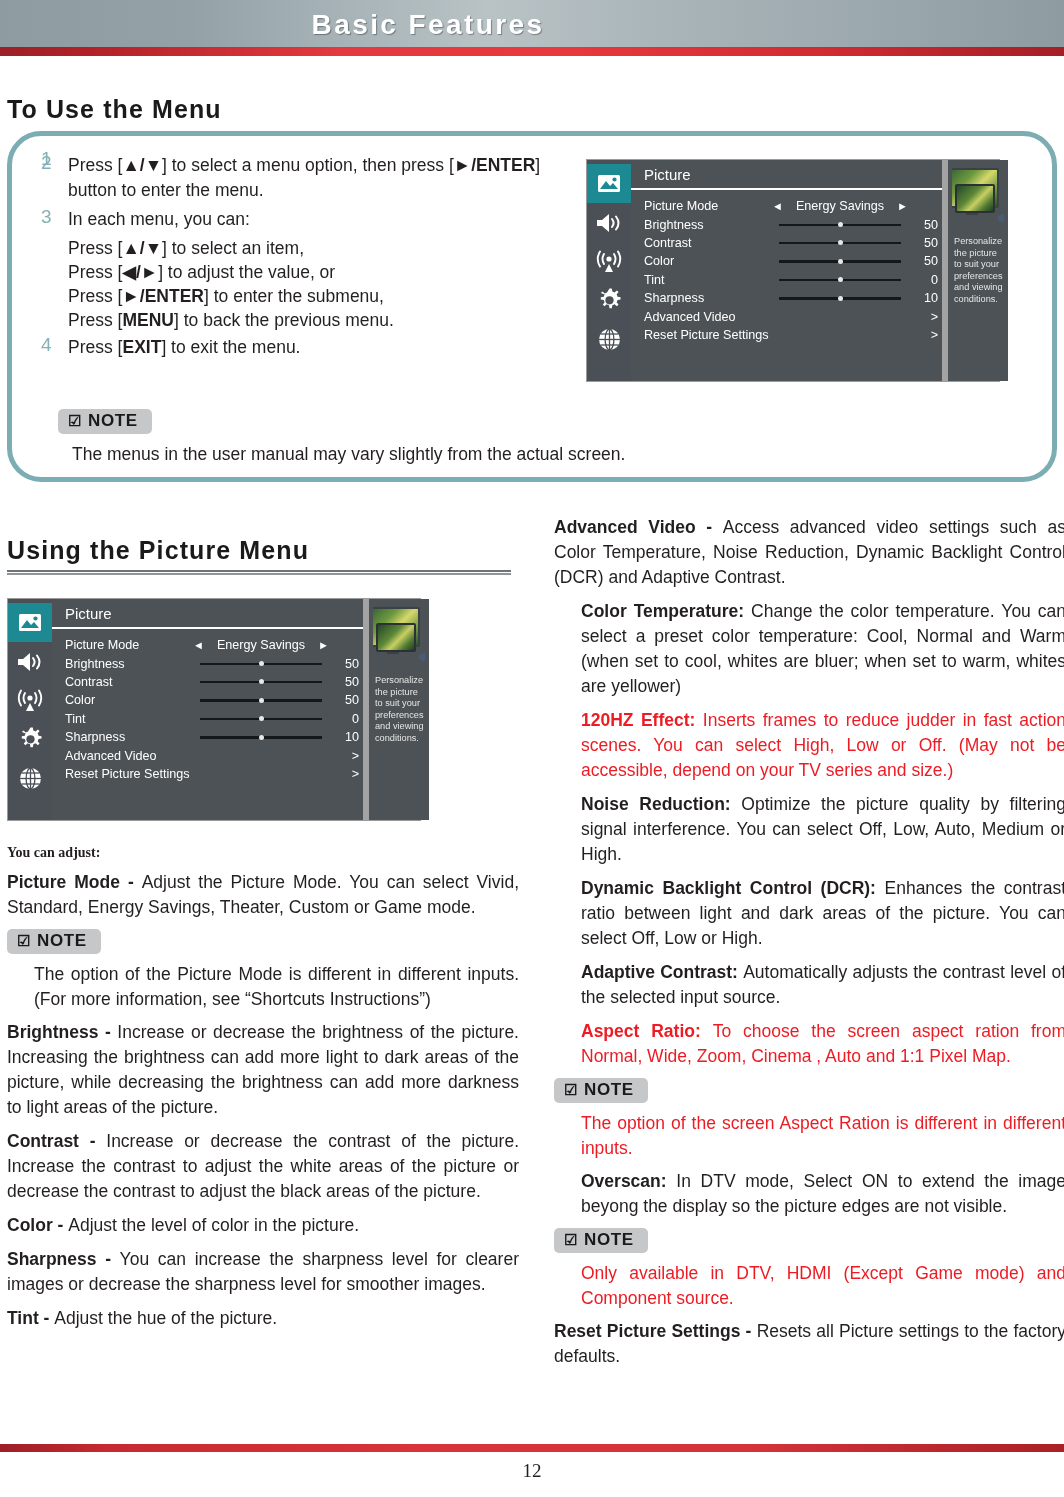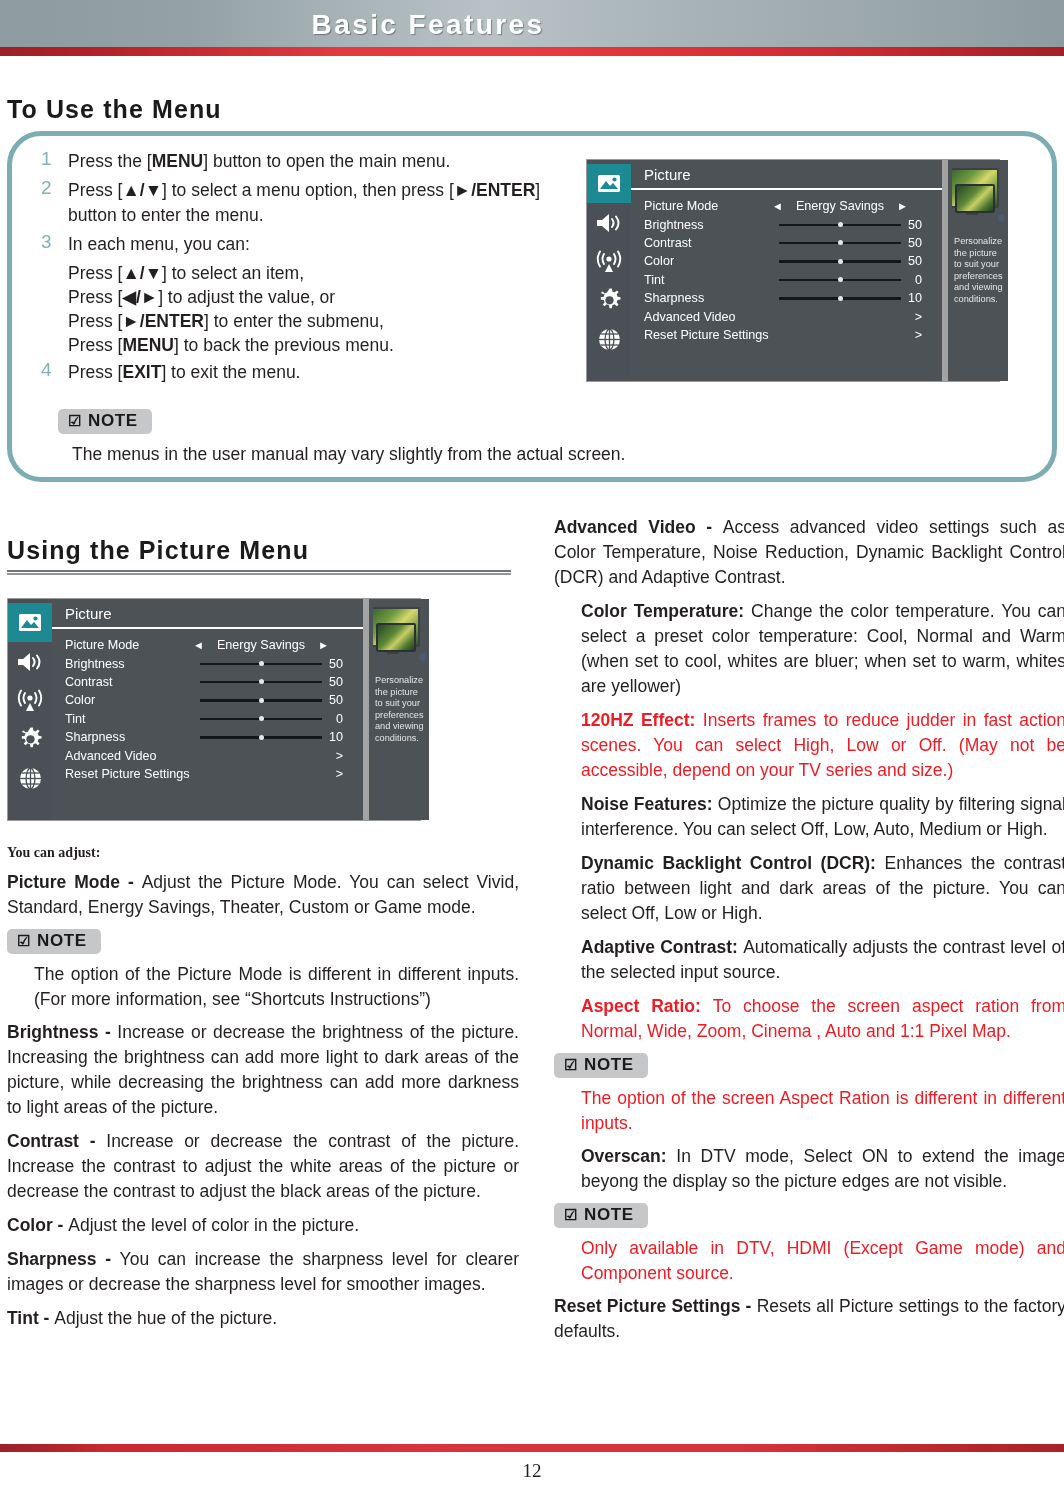--- a/index.html
+++ b/index.html
@@ -134,21 +134,21 @@
     height: 18.4px;
     padding-left: 13px;
     font-size: 12.6px;
   }
   .osd-row .lbl { width: 128px; white-space: nowrap; }
   .osd-row .ctrl {
     flex: 1; display: flex; align-items: center; justify-content: center;
     position: relative; height: 100%;
   }
   .osd-row .val {
-    width: 34px; text-align: right; padding-right: 20px; font-size: 12.6px;
+    width: 34px; text-align: right; padding-right: 4px; font-size: 12.6px;
   }
   .arrow-l, .arrow-r { font-size: 11px; line-height: 1; }
   .mode-name { font-size: 12.6px; padding: 0 13px; white-space: nowrap; }
   .slider { position: relative; width: 122px; height: 12px; }
   .slider .bar {
     position: absolute; left: 0; top: 5px; width: 122px; height: 2.5px;
     background: #15181a;
   }
   .slider .knob {
     position: absolute; top: 3.5px; width: 5px; height: 5px;
@@ -236,21 +236,20 @@
 </div>
 <div class="header-rule"></div>
 
 <div class="h2" style="left:7px; top:95px;">To Use the Menu</div>
 
 <div class="steps-box"></div>
 
 <div class="steps">
   <div class="step">
     <span class="step-num">1</span>
-    <span class="step-text" id="s1">Press the [<b>MENU</b>] button to open the main menu.</span>
   </div>
   <div class="step">
     <span class="step-num">2</span>
     <span class="step-text" id="s2">Press [<b>▲/▼</b>] to select a menu option, then press [<b>►/</b><b>ENTER</b>] button to enter the menu.</span>
   </div>
   <div class="step">
     <span class="step-num">3</span>
     <span class="step-text" id="s3">In each menu, you can:</span>
   </div>
   <div class="step-sub" id="s3subs">Press [<b>▲/▼</b>] to select an item,<br>Press [<b>◀/►</b>] to adjust the value, or<br>Press [<b>►/ENTER</b>] to enter the submenu,<br>Press [<b>MENU</b>] to back the previous menu.</div>
@@ -545,21 +544,21 @@
   <p id="lc-2"><b>Contrast - </b>Increase or decrease the contrast of the picture. Increase the contrast to adjust the white areas of the picture or decrease the contrast to adjust the black areas of the picture.</p>
   <p id="lc-3"><b>Color - </b>Adjust the level of color in the picture.</p>
   <p id="lc-5"><b>Sharpness - </b>You can increase the sharpness level for clearer images or decrease the sharpness level for smoother images.</p>
   <p id="lc-4"><b>Tint - </b>Adjust the hue of the picture.</p>
 </div>
 
 <div class="col" style="left:554px; top:515px;">
   <p id="rc-adv"><b>Advanced Video - </b>Access advanced video settings such as Color Temperature, Noise Reduction, Dynamic Backlight Control (DCR) and Adaptive Contrast.</p>
   <p class="indent" id="rc-0"><b>Color Temperature: </b>Change the color temperature. You can select a preset color temperature: Cool, Normal and Warm (when set to cool, whites are bluer; when set to warm, whites are yellower)</p>
   <p class="indent red" id="rc-1"><b>120HZ Effect: </b>Inserts frames to reduce judder in fast action scenes. You can select High, Low or Off. (May not be accessible, depend on your TV series and size.)</p>
-  <p class="indent" id="rc-2"><b>Noise Features: </b>Optimize the picture quality by filtering signal interference. You can select Off, Low, Auto, Medium or High.</p>
+  <p class="indent" id="rc-2"><b>Noise Reduction: </b>Optimize the picture quality by filtering signal interference. You can select Off, Low, Auto, Medium or High.</p>
   <p class="indent" id="rc-3"><b>Dynamic Backlight Control (DCR): </b>Enhances the contrast ratio between light and dark areas of the picture. You can select Off, Low or High.</p>
   <p class="indent" id="rc-4"><b>Adaptive Contrast: </b>Automatically adjusts the contrast level of the selected input source.</p>
   <p class="indent red" id="rc-5"><b>Aspect Ratio: </b>To choose the screen aspect ration from Normal, Wide, Zoom, Cinema , Auto and 1:1 Pixel Map.</p>
 
   <div style="margin:0 0 8px 0;">
     <span class="note-badge">
       <span class="chk">☑</span><span>NOTE</span>
     </span>
     <div class="note-body indent red">The option of the screen Aspect Ration is different in different inputs.</div>
   </div>

